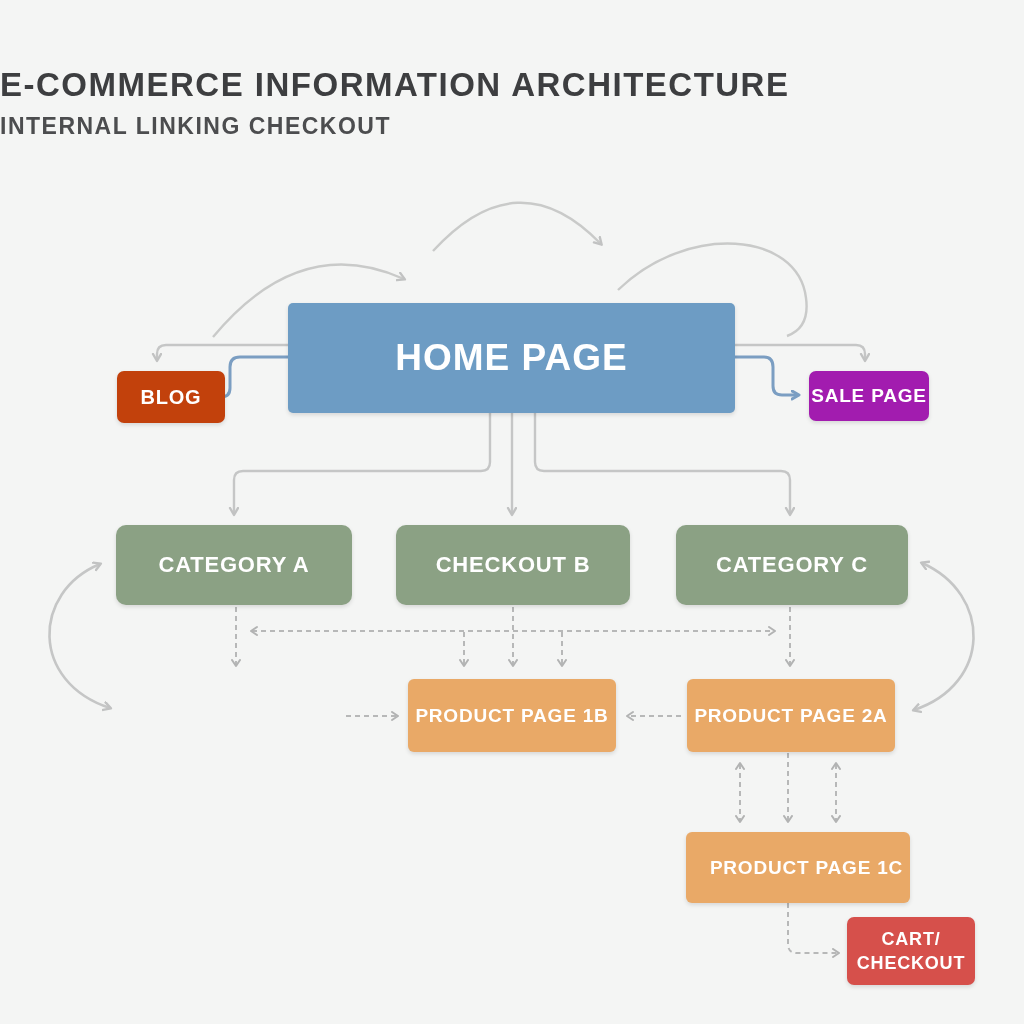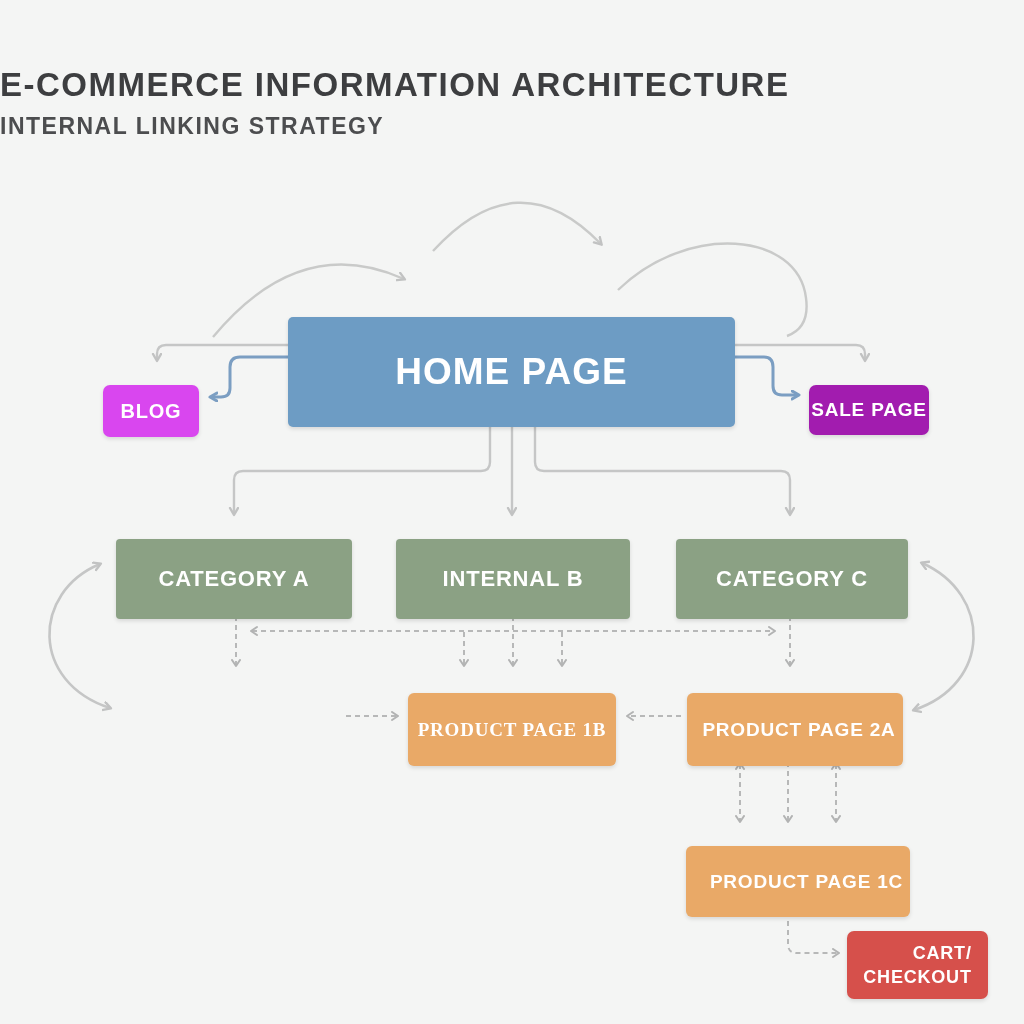--- a/index.html
+++ b/index.html
@@ -11,46 +11,46 @@
   .titles{position:absolute;top:66px;left:0;width:100%;text-align:left;}
   .title{
     font-size:33px;font-weight:800;color:#3d3e40;letter-spacing:1.5px;
   }
   .subtitle{
     margin-top:9px;font-size:23px;font-weight:600;color:#4c4d4f;letter-spacing:1.5px;
   }
   svg.arrows{position:absolute;left:0;top:0;width:1024px;height:1024px;}
   .node{
     position:absolute;display:flex;align-items:center;justify-content:center;
-    color:#ffffff;font-weight:700;text-align:right;
+    color:#ffffff;font-weight:700;text-align:center;
     border-radius:7px;box-shadow:0 2px 4px rgba(0,0,0,0.12);
-    letter-spacing:0.8px;white-space:pre-line;margin-top:14px;
+    letter-spacing:0.8px;white-space:pre-line;
   }
   .node-home   {left:288px;top:303px;width:447px;height:110px;background:#6d9cc4;font-size:37px;letter-spacing:1px;border-radius:5px;}
-  .node-blog   {left:103px;top:371px;width:96px; height:52px; background:#d946ef;font-size:20px;}
+  .node-blog   {left:117px;top:371px;width:108px; height:52px; background:#c2410c;font-size:20px;}
   .node-sale   {left:809px;top:371px;width:120px;height:50px; background:#a21caf;font-size:19px;}
-  .node-cat    {top:525px;height:80px;background:#8ba184;font-size:22px;border-radius:4px;}
+  .node-cat    {top:525px;height:80px;background:#8ba184;font-size:22px;border-radius:10px;}
   .node-cat-a  {left:116px;width:236px;}
   .node-cat-b  {left:396px;width:234px;}
   .node-cat-c  {left:676px;width:232px;}
   .node-prod   {background:#e9a967;font-size:19px;border-radius:6px;}
   .node-prod-1a{left:132px;top:679px;width:208px;height:73px;}
-  .node-prod-1b{left:408px;top:679px;width:208px;height:73px;font-family:Liberation Serif, serif;}
-  .node-prod-2a{left:687px;top:679px;width:208px;height:73px;padding-left:8px;}
+  .node-prod-1b{left:408px;top:679px;width:208px;height:73px;}
+  .node-prod-2a{left:687px;top:679px;width:208px;height:73px;}
   .node-prod-1c{left:686px;top:832px;width:207px;height:71px;padding-left:17px;}
-  .node-cart   {left:847px;top:917px;width:141px;height:68px;background:#d6504b;font-size:18px;line-height:1.35;}
+  .node-cart   {left:847px;top:917px;width:128px;height:68px;background:#d6504b;font-size:18px;line-height:1.35;}
 </style>
 </head>
 <body>
 
 <div class="canvas">
 
   <div class="titles">
     <div class="title">E-COMMERCE INFORMATION ARCHITECTURE</div>
-    <div class="subtitle">INTERNAL LINKING STRATEGY</div>
+    <div class="subtitle">INTERNAL LINKING CHECKOUT</div>
   </div>
 
   <svg class="arrows" viewBox="0 0 1024 1024">
     <defs>
       <marker id="chev-gray" markerWidth="12" markerHeight="12" refX="7" refY="5" orient="auto" markerUnits="userSpaceOnUse">
         <path d="M1,1 L8,5 L1,9" fill="none" stroke="#c1c2c2" stroke-width="2.4" stroke-linecap="round" stroke-linejoin="round"></path>
       </marker>
       <marker id="chev-gray-s" markerWidth="12" markerHeight="12" refX="7" refY="5" orient="auto-start-reverse" markerUnits="userSpaceOnUse">
         <path d="M1,1 L8,5 L1,9" fill="none" stroke="#c1c2c2" stroke-width="2.4" stroke-linecap="round" stroke-linejoin="round"></path>
       </marker>
@@ -114,21 +114,21 @@
   </div>
 
   <div class="node node-sale">
     <span>SALE PAGE</span>
   </div>
 
   <div class="node node-cat node-cat-a">
     <span>CATEGORY A</span>
   </div>
   <div class="node node-cat node-cat-b">
-    <span>INTERNAL B</span>
+    <span>CHECKOUT B</span>
   </div>
   <div class="node node-cat node-cat-c">
     <span>CATEGORY C</span>
   </div>
 
   <div class="node node-prod node-prod-1b">
     <span>PRODUCT PAGE 1B</span>
   </div>
   <div class="node node-prod node-prod-2a">
     <span>PRODUCT PAGE 2A</span>

